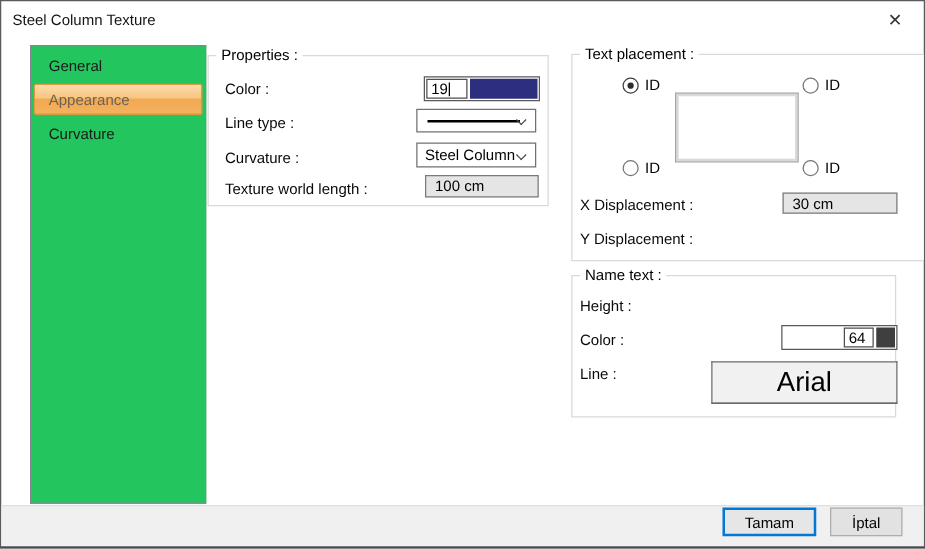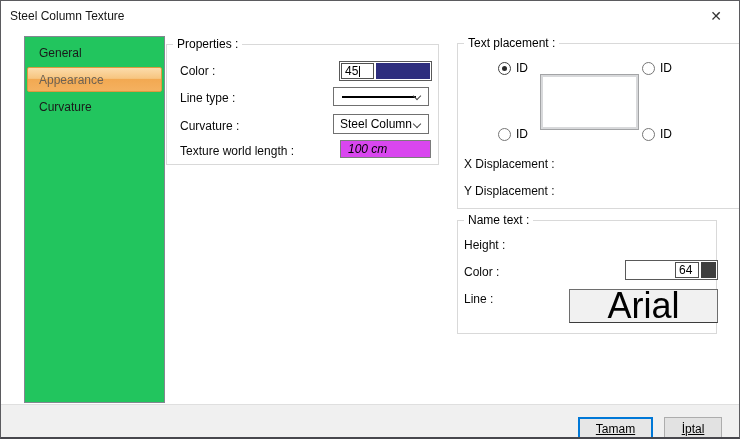--- a/index.html
+++ b/index.html
@@ -26,22 +26,22 @@
 
   
   .group { position:absolute; border:1px solid #d9d9d9; background:#fff;text-align:center; }
   .legend { position:absolute; top:-8px; left:6px; background:#fff; padding:0 4px; white-space:nowrap; }
   #grp-properties { left:165px; top:43px; width:273px; height:121px; }
   #grp-text-placement { left:456px; top:42px; width:312px; height:166px; }
   #grp-name-text { left:456px; top:219px; width:260px; height:114px; }
 
   .lbl { position:absolute; white-space:nowrap; color:#0a0a0a; }
 
-  .tb { position:absolute; border:1px solid #7b7b7b; background:#d946ef;
-    display:flex; align-items:center; padding-left:7px;font-style:italic; }
+  .tb { position:absolute; border:1px solid #7b7b7b; background:#e5e5e5;
+    display:flex; align-items:center; padding-left:7px; }
 
   
   .color-combo { position:absolute; border:1px solid #595959; background:#fff;
     display:flex; align-items:stretch; padding:1px; cursor:pointer; }
   .color-num { border:1px solid #4f4f4f; background:#fff; display:flex; align-items:center; padding-left:3px; }
   .caret { width:1px; height:11px; background:#000; margin-left:1px; }
   .color-swatch { flex:1; margin-left:2px; }
 
   
   .combo { position:absolute; border:1px solid #707070; background:#fff;
@@ -55,27 +55,27 @@
   .rect-preview { position:absolute; left:82px; top:30px; width:99px; height:56px;
     background:#fff; border:1px solid #a3a4a6; box-shadow:inset 0 0 0 2px #d8d9db; }
   .radio-row { position:absolute; display:flex; align-items:center; gap:5px; cursor:pointer; }
   .radio { width:13px; height:13px; border-radius:50%; border:1px solid #767676; background:#fff; position:relative; }
   .radio.checked { border-color:#3f3f3f; }
   .radio.checked::after { content:""; position:absolute; left:3px; top:3px; width:5px; height:5px;
     border-radius:50%; background:#2c2c2c; }
 
   .font-btn { position:absolute; left:111px; top:68px; width:149px; height:34px;
     background:#f1f1f1; border:1px solid #6e6e6e; border-bottom-color:#3c3c3c;
-    display:flex; align-items:center; justify-content:center; font-size:36px; color:#000; cursor:pointer; }
+    display:flex; align-items:center; justify-content:center; font-size:22px; color:#000; cursor:pointer; }
 
   
   .footer { position:absolute; left:0; right:0; top:403px; bottom:0;
     background:#f0f0f0; border-top:1px solid #dfdfdf; }
-  .btn { position:absolute; top:12px; height:23px; display:flex; align-items:center; justify-content:center;
-    background:#e2e2e2; border:1px solid #adadad; cursor:pointer;text-decoration:underline; }
+  .btn { position:absolute; top:1px; height:23px; display:flex; align-items:center; justify-content:center;
+    background:#e2e2e2; border:1px solid #adadad; cursor:pointer; }
   .btn-ok { left:577px; width:75px; border:2px solid #0078d7; background:#e6e6e6; }
   .btn-cancel { left:663px; width:58px; }
 </style>
 </head>
 <body>
 
 <div class="dialog">
 
   <span class="title">Steel Column Texture</span>
   <div class="close-btn">
@@ -93,21 +93,21 @@
       <span>Curvature</span>
     </div>
   </div>
 
   <div class="group" id="grp-properties">
     <span class="legend">Properties :</span>
 
     <span class="lbl" style="left:13px; top:19px;">Color :</span>
     <div class="color-combo" style="left:172px; top:16px; width:93px; height:20px;">
       <div class="color-num" style="width:33px;">
-        <span>45</span>
+        <span>19</span>
         <span class="caret"></span>
       </div>
       <div class="color-swatch" style="background-color: rgb(46, 46, 126);"></div>
     </div>
 
     <span class="lbl" style="left:13px; top:46px;">Line type :</span>
     <div class="combo" style="left:166px; top:42px; width:96px; height:19px;">
       <div class="line-sample"></div>
       <span class="chev"></span>
     </div>
@@ -141,20 +141,23 @@
     <div class="radio-row" style="left:40px; top:83px;">
       <span class="radio"></span>
       <span>ID</span>
     </div>
     <div class="radio-row" style="left:184px; top:83px;">
       <span class="radio"></span>
       <span>ID</span>
     </div>
 
     <span class="lbl" style="left:6px; top:113px;">X Displacement :</span>
+    <div class="tb" style="left:168px; top:110px; width:92px; height:17px;">
+      <span>30 cm</span>
+    </div>
 
     <span class="lbl" style="left:6px; top:140px;">Y Displacement :</span>
   </div>
 
   <div class="group" id="grp-name-text">
     <span class="legend">Name text :</span>
 
     <span class="lbl" style="left:6px; top:17px;">Height :</span>
 
     <span class="lbl" style="left:6px; top:44px;">Color :</span>

